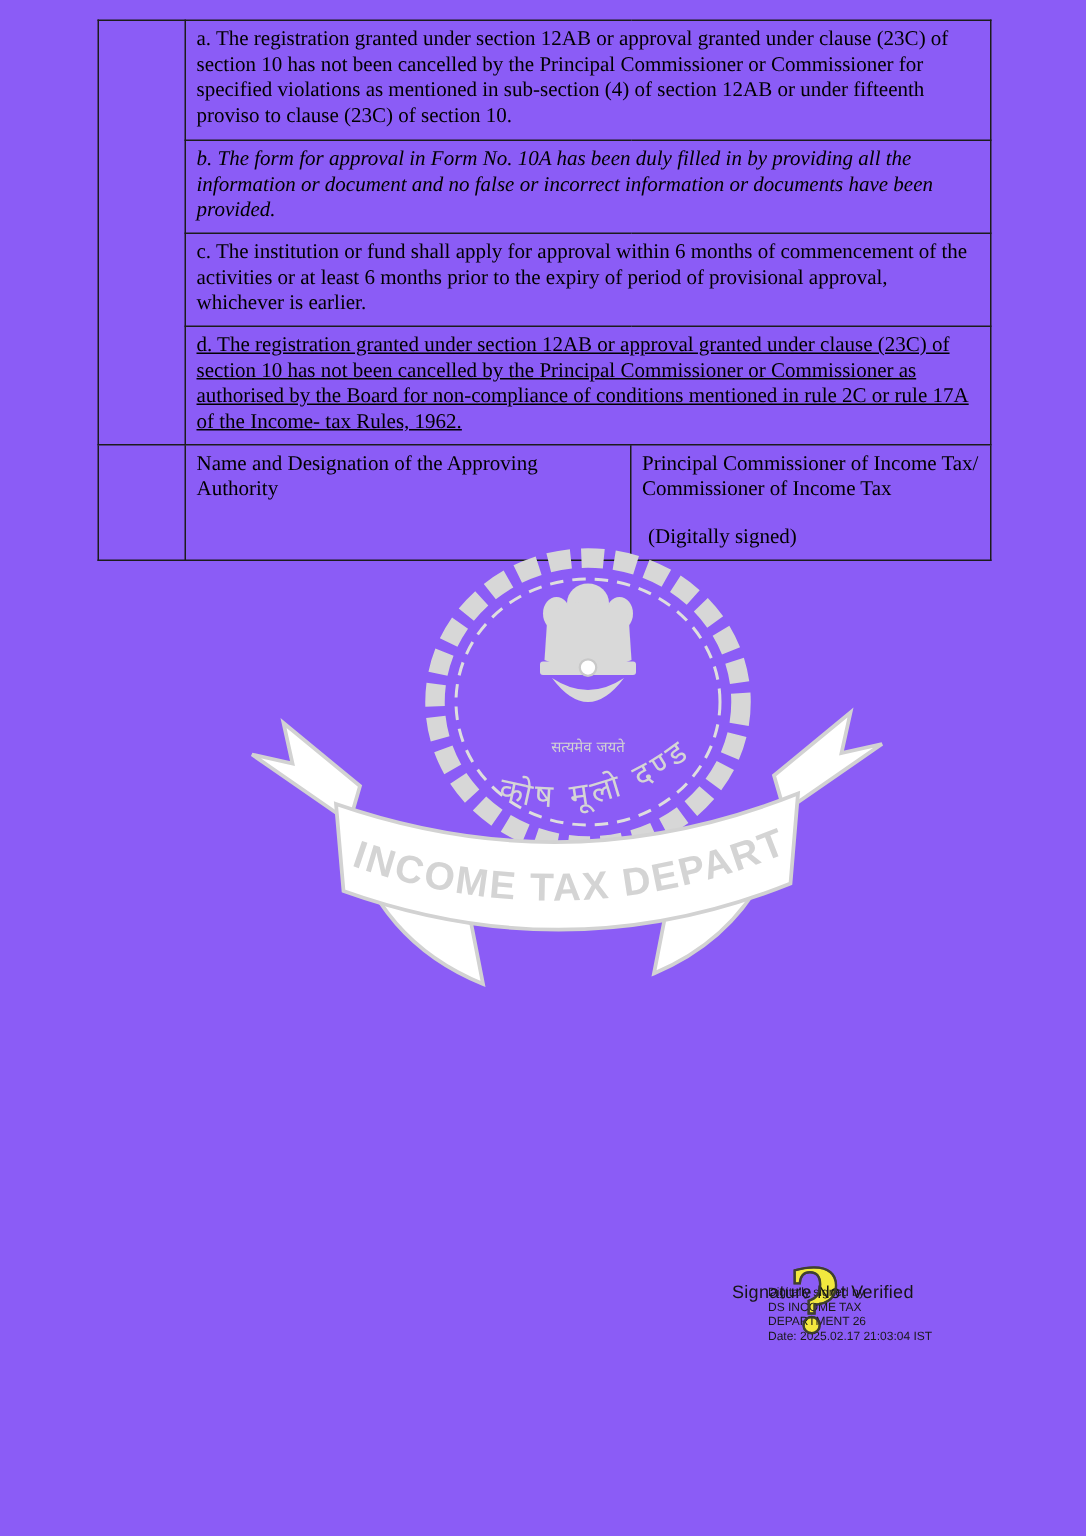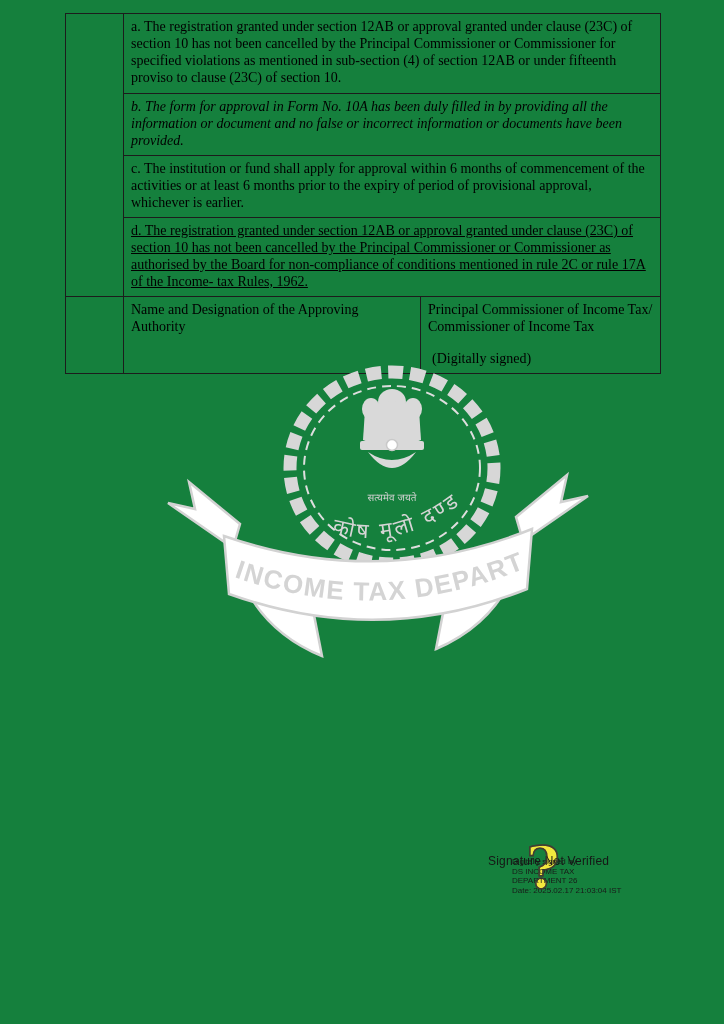--- a/index.html
+++ b/index.html
@@ -1,20 +1,20 @@
 <!DOCTYPE html>
 <html><head>
 <meta charset="utf-8">
 <style>
   * { margin:0; padding:0; box-sizing:border-box; }
   html,body { background:#888; }
   .page {
     position:relative;
     width:724px; height:1024px;
-    background:#15803d;
+    background:#8b5cf6;
     margin:0 auto;
     overflow:hidden;
     font-family:"Liberation Serif", serif;
     color:#000;
   }
 
   
   table.doc-table {
     position:absolute; left:65px; top:13px;
     width:595px;

